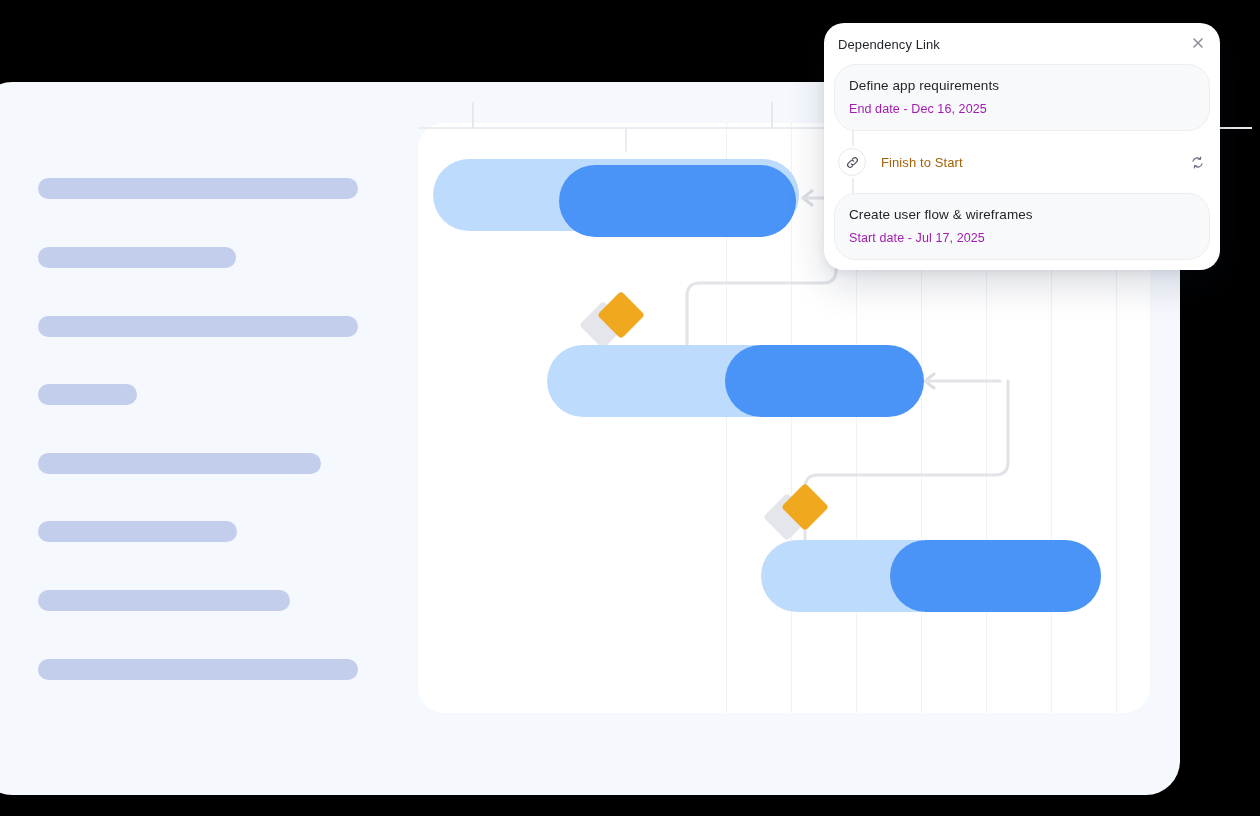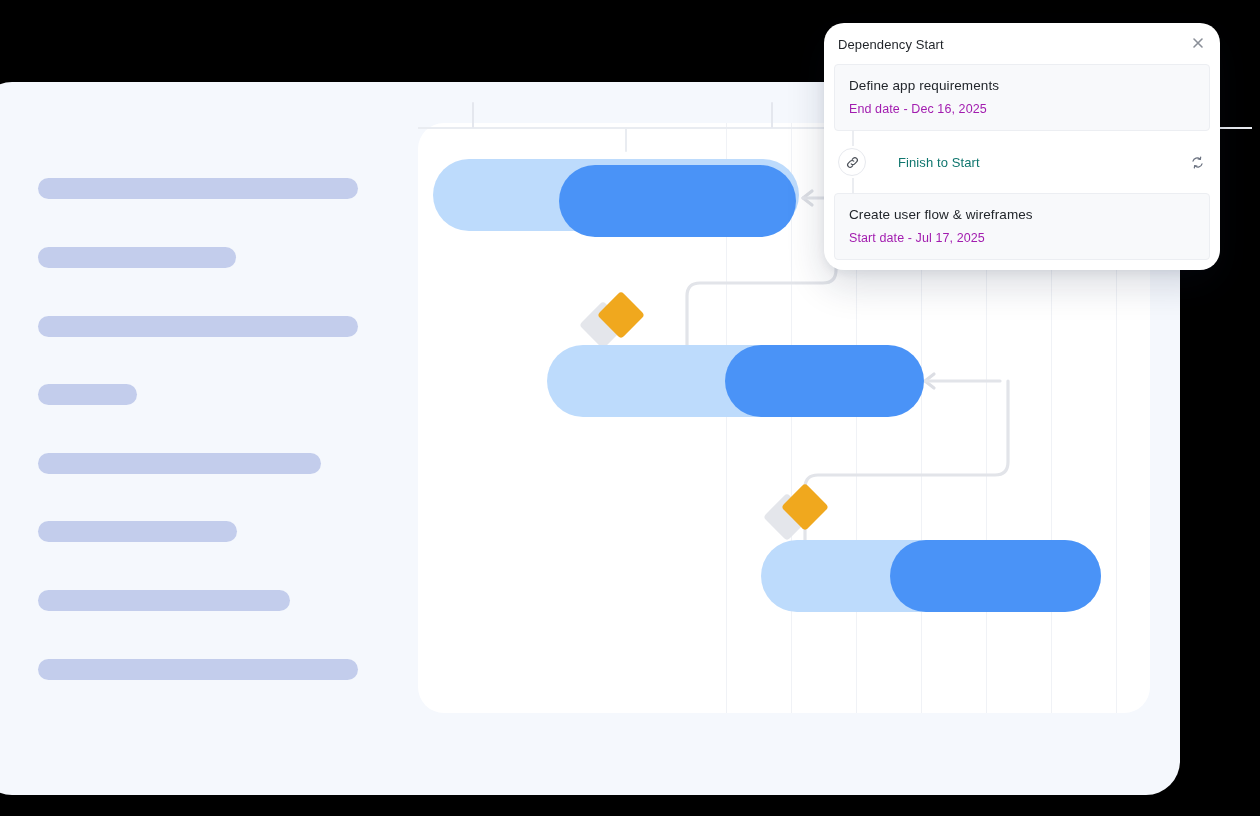--- a/index.html
+++ b/index.html
@@ -146,21 +146,21 @@
     position: absolute;
     right: 14px;
     top: 12px;
     width: 16px;
     height: 16px;
     cursor: pointer;
   }
   .popup-card {
     background: #f8f9fb;
     border: 1px solid #eceef2;
-    border-radius: 4px;
+    border-radius: 22px;
     margin: 0 10px;
     padding: 13px 14px 14px 14px;
   }
   .card-title {
     font-size: 13.5px;
     color: #22262b;
     margin-bottom: 9px;
     letter-spacing: .1px;
   }
   .card-sub {
@@ -179,22 +179,22 @@
   .link-chip {
     width: 28px; height: 28px;
     border-radius: 50%;
     border: 1px solid #e7e9ee;
     background: #fff;
     display: flex; align-items: center; justify-content: center;
     flex: 0 0 auto;
   }
   .link-label {
     font-size: 13px;
-    color: #0f766e;
-    margin-left: 32px;
+    color: #a16207;
+    margin-left: 15px;
     letter-spacing: .1px;
   }
   .swap-btn {
     margin-left: auto;
     width: 18px; height: 18px;
     display: flex; align-items: center; justify-content: center;
     cursor: pointer;
   }
   .mid-stem {
     position: absolute;
@@ -286,21 +286,21 @@
   <div class="ms-wrap" style="left:770px;top:486px;">
     <div class="ms-gray"></div>
     <div class="ms-orange"></div>
   </div>
 
   <div class="task-bg" style="left:761px;top:540px;width:340px;"></div>
   <div class="task-fill" style="left:890px;top:540px;width:211px;"></div>
 
   <div class="popup">
 
-    <div class="popup-title" style="padding-left:14px;">Dependency Start</div>
+    <div class="popup-title" style="padding-left:14px;">Dependency Link</div>
 
     <div class="popup-close">
       <svg width="16" height="16" viewBox="0 0 16 16" aria-hidden="true">
         <path d="M4 4 L12 12 M12 4 L4 12" stroke="#8a8f98" stroke-width="1.6" stroke-linecap="round"></path>
       </svg>
     </div>
 
     <div class="popup-card">
       <div class="card-title">Define app requirements</div>
       <div class="card-sub">End date - Dec 16, 2025</div>

